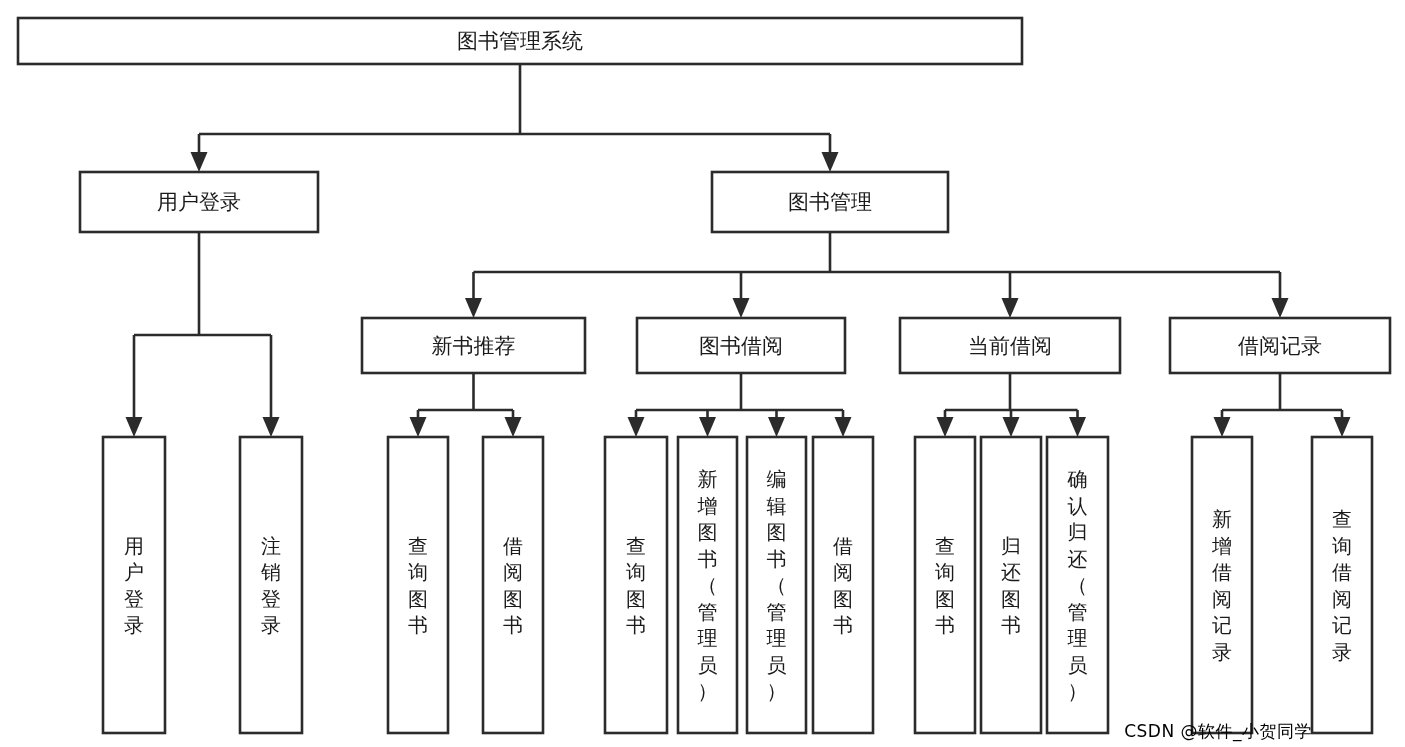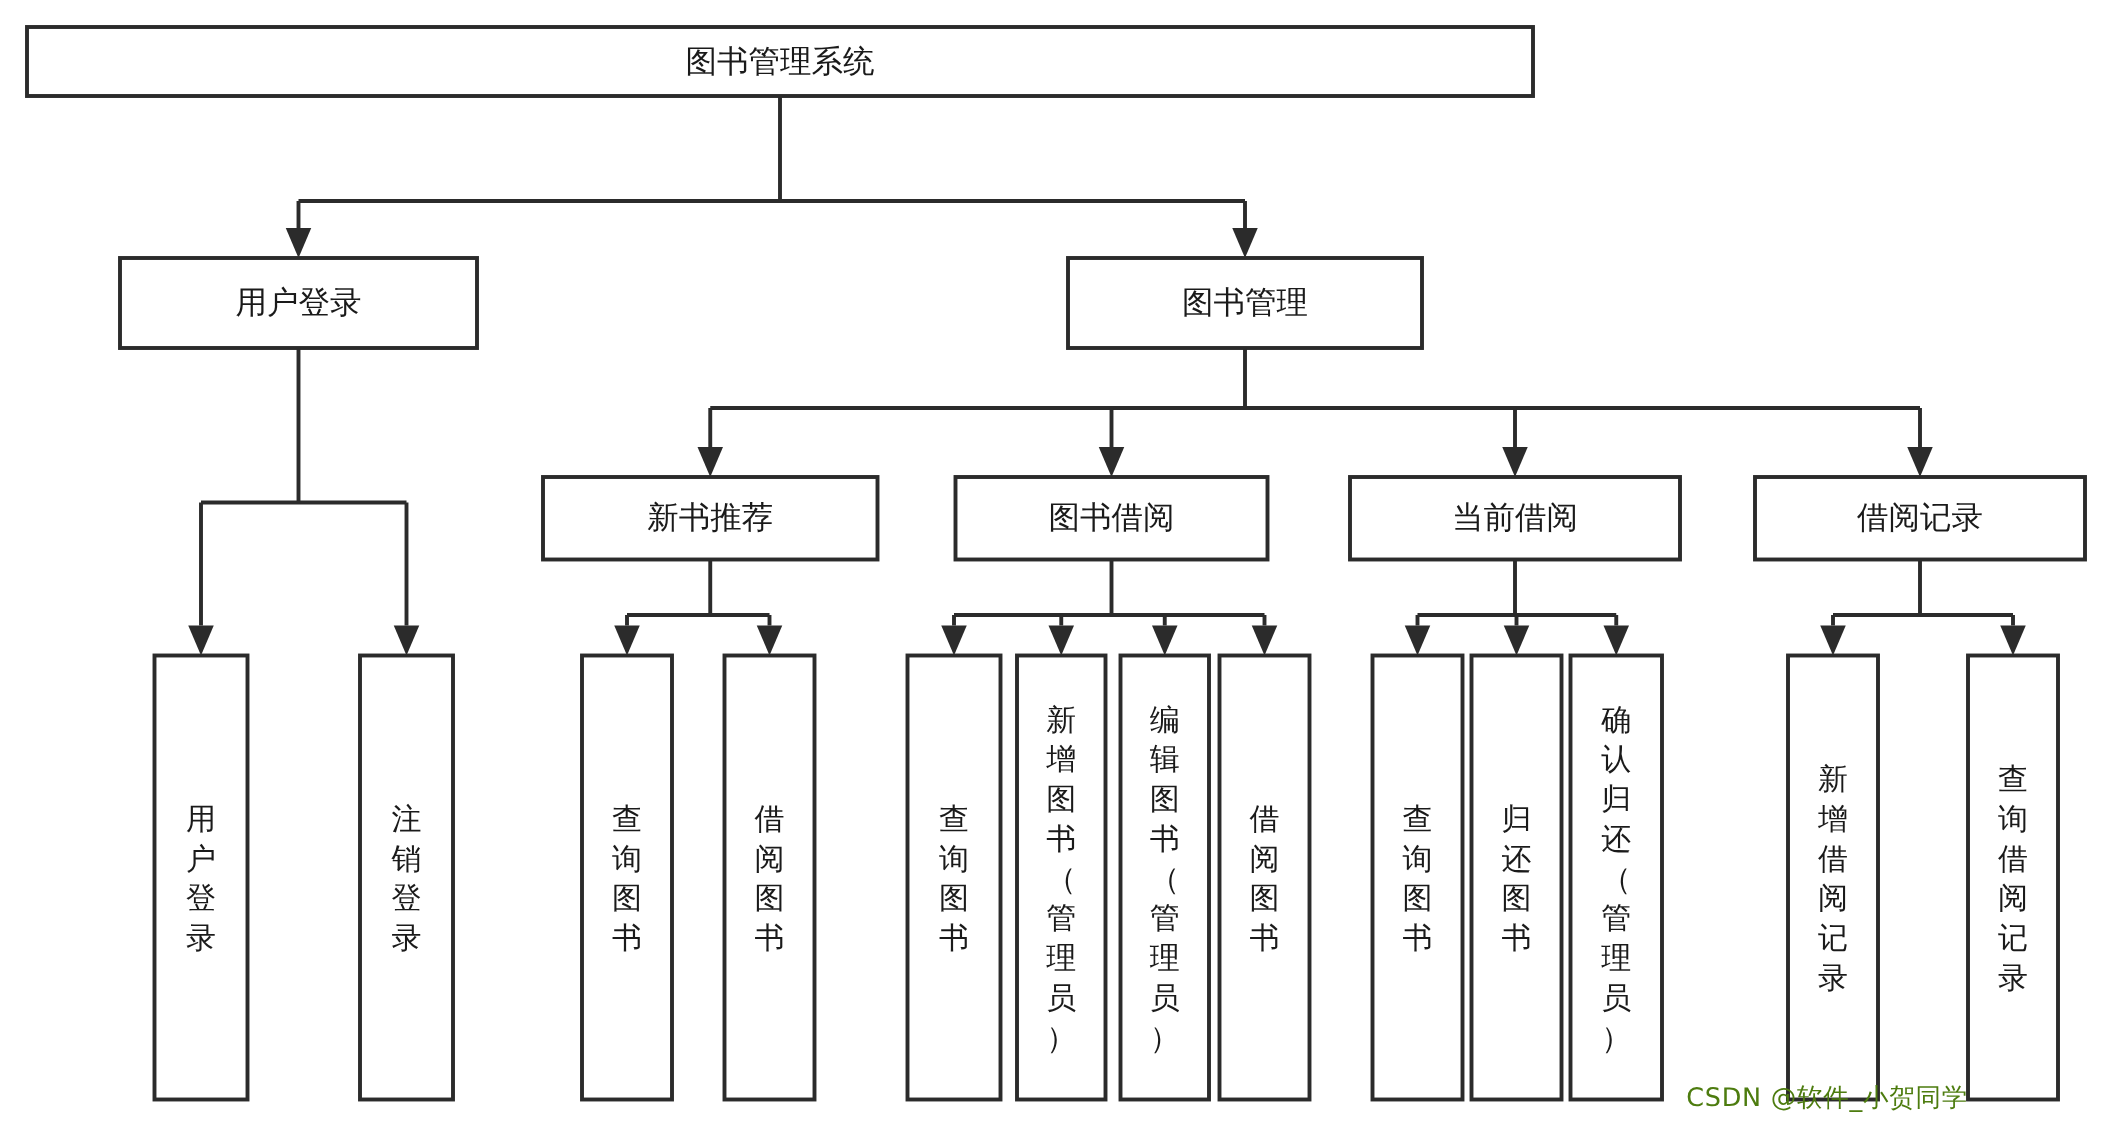--- a/index.html
+++ b/index.html
@@ -54,21 +54,21 @@
     font-size: 20px;
     fill: #1a1a1a;
     text-anchor: middle;
   }
   .watermark {
     position: absolute;
     right: 8px;
     bottom: 4px;
     font-family: "DejaVu Sans", "Liberation Sans", sans-serif;
     font-size: 17px;
-    color: #4d7c0f;
+    color: #000000;
     letter-spacing: 0.5px;
     white-space: nowrap;
     user-select: none;
   }
 </style>
 </head>
 <body>
 
 <div id="diagram-root">
 

